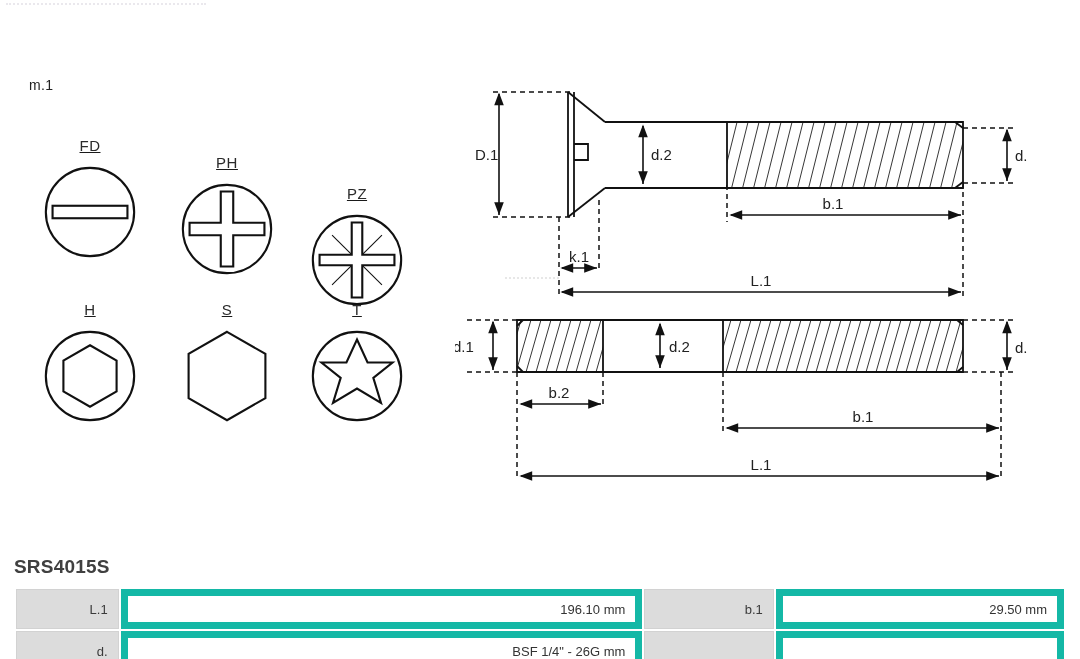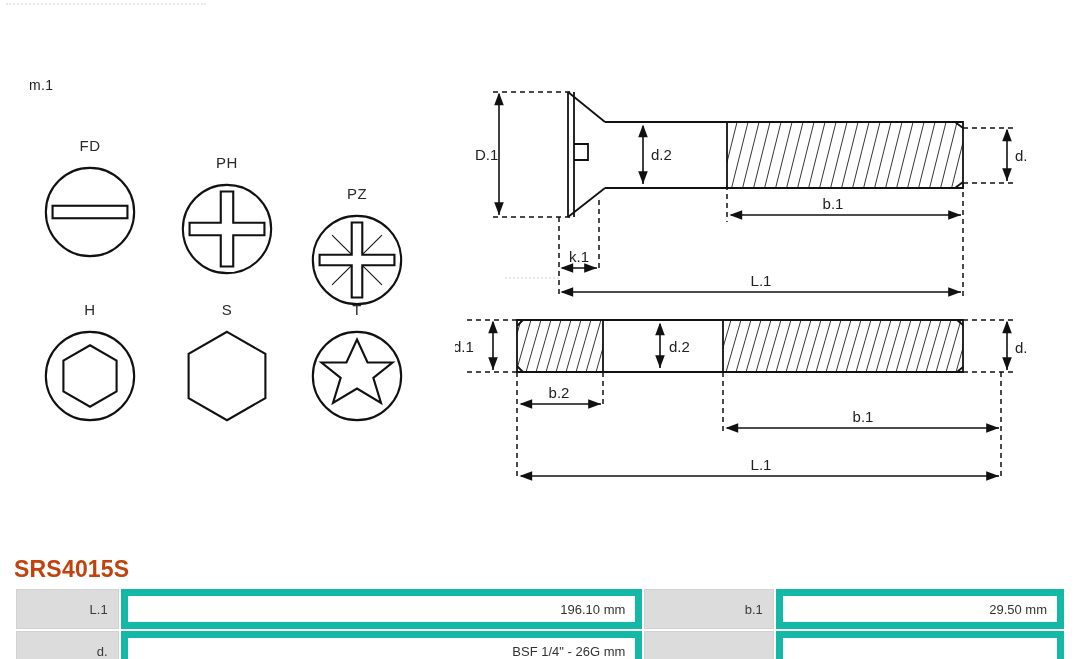--- a/index.html
+++ b/index.html
@@ -40,20 +40,21 @@
     left: 29px;
     top: 77px;
     font-size: 14px;
     letter-spacing: .4px;
     color: #222;
   }
   .drive-cell {
     position: absolute;
     width: 120px;
     text-align: center;
+    text-decoration: underline;
   }
   .drive-cell .drive-label {
     font-size: 15px;
     color: #2a2a2a;
     letter-spacing: .5px;
     display: block;
     height: 20px;
     line-height: 20px;
   }
   .drive-cell .drive-glyph {
@@ -71,23 +72,23 @@
     width: 625px;
     height: 450px;
   }
   #drawing-panel svg { display: block; }
 
   
   #part-number {
     position: absolute;
     left: 14px;
     top: 556px;
-    font-size: 23px;
+    font-size: 19px;
     font-weight: bold;
-    color: #c2410c;
+    color: #404040;
     letter-spacing: .2px;
   }
 
   
   #spec-table {
     position: absolute;
     left: 14px;
     top: 587px;
     width: 1052px;
     border-collapse: separate;

